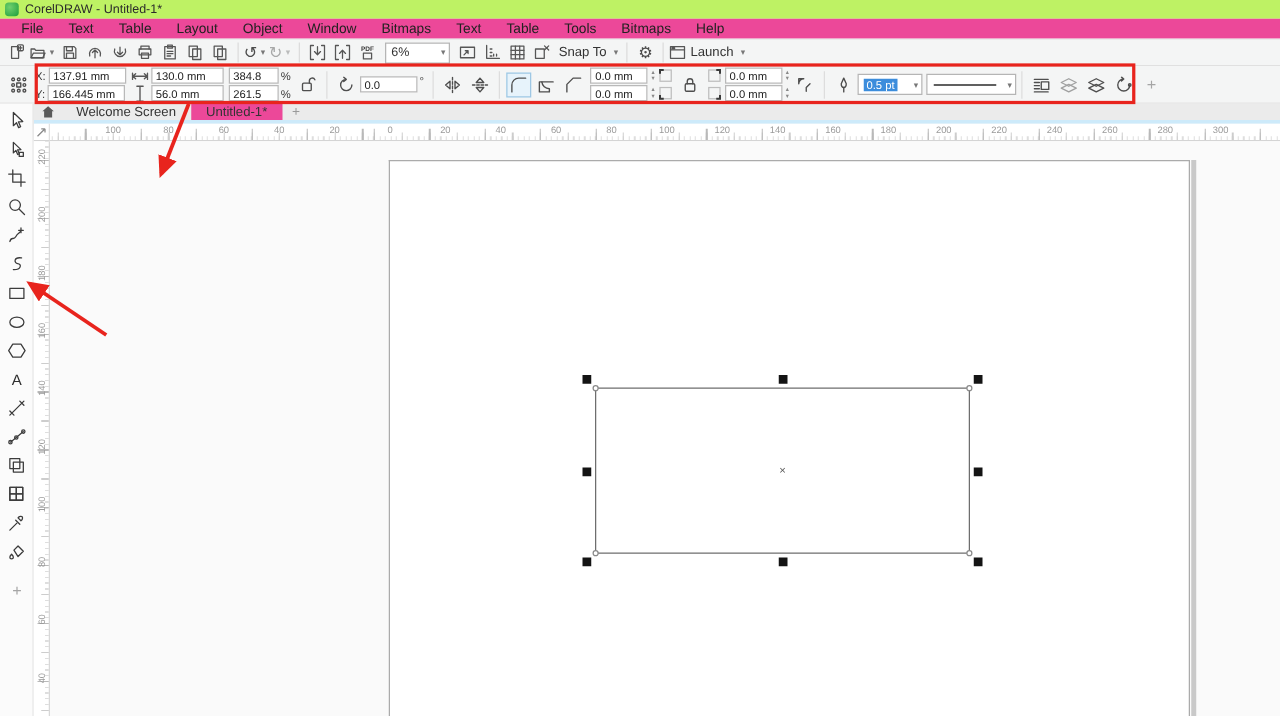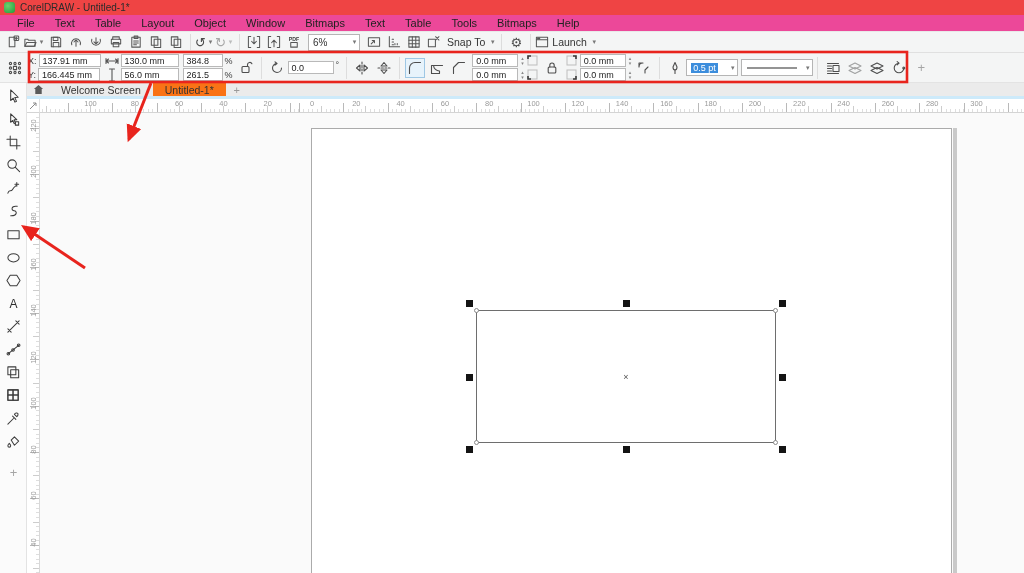--- a/index.html
+++ b/index.html
@@ -2,21 +2,21 @@
 <html><head>
 <meta charset="utf-8">
 <style>
   *{box-sizing:border-box;margin:0;padding:0}
   html,body{width:1024px;height:573px;overflow:hidden}
   body{font-family:"Liberation Sans","DejaVu Sans",sans-serif;background:#fff;position:relative;display:flex;flex-direction:column;color:#333}
   svg{display:block}
   .g svg{width:14px;height:14px}
   .g svg path,.g svg rect,.g svg ellipse,.g svg circle,.g svg line{fill:none;stroke:#565656;stroke-width:1.1;stroke-linecap:round;stroke-linejoin:round}
   
-  .titlebar{height:15px;background:#ef4444;display:flex;align-items:center;padding-left:4px;font-size:10px;color:#2b2b2b;flex:0 0 auto}
+  .titlebar{height:15px;background:#bef264;display:flex;align-items:center;padding-left:4px;font-size:10px;color:#2b2b2b;flex:0 0 auto}
   .logo{width:11px;height:11px;border-radius:3px;background:radial-gradient(circle at 35% 35%,#6fd06f,#1d9e3a);margin-right:5px}
   
   .menubar{height:16px;background:#ec4899;display:flex;align-items:center;font-size:11px;color:#222;padding-left:7px;flex:0 0 auto}
   .menu-item{padding:1px 10px 2px 10px;cursor:default}
   
   .stdbar{height:22px;background:#f4f5f5;border-top:1px solid #e9e9e9;border-bottom:1px solid #e0e0e0;display:flex;align-items:center;padding:0 3px;flex:0 0 auto}
   .tb{min-width:20px;height:19px;display:flex;align-items:center;justify-content:center;border-radius:2px}
   .tb.dis{opacity:.45}
   .dd{font-size:7px;color:#787878;width:9px;text-align:center}
   .tsep{width:1px;height:16px;background:#dcdcdc;margin:0 4px}
@@ -39,21 +39,21 @@
   .seltxt{background:#3c8ddc;color:#fff;padding:0 2px}
   
   .rightcol{flex:1;display:flex;flex-direction:column;min-width:0}
   .mainrow{flex:1;display:flex;min-height:0}
   .toolbox{width:27px;background:#fbfbfb;border-right:1px solid #e3e3e3;position:relative;flex:0 0 auto}
   .tool{position:absolute;left:4px;width:19px;height:19px;display:flex;align-items:center;justify-content:center}
   .tool svg{width:15px;height:15px}
   .tool svg path,.tool svg rect,.tool svg ellipse,.tool svg circle,.tool svg polygon{fill:none;stroke:#3c3c3c;stroke-width:1.1;stroke-linejoin:round;stroke-linecap:round}
   .tabbar{height:16px;background:#ebebeb;display:flex;align-items:stretch;font-size:10.5px;color:#333;border-bottom:3px solid #cdeafa;flex:0 0 auto}
   .tab{display:flex;align-items:center;padding:0 12px;cursor:default}
-  .tab.active{background:#f97316}
+  .tab.active{background:#ec4899}
   .homeic{width:22px;display:flex;align-items:center;justify-content:center}
   .newtab{width:22px;display:flex;align-items:center;justify-content:center;color:#9a9a9a;font-size:11px}
   
   .hrulrow{height:14px;display:flex;flex:0 0 auto}
   .rulcorner{width:13px;border-right:1px solid #e0e0e0;border-bottom:1px solid #d4d4d4;background:#fff;display:flex;align-items:center;justify-content:center}
   .hruler{flex:1;position:relative;background:#fff;border-bottom:1px solid #d4d4d4;
     background-image:
       repeating-linear-gradient(to right,#b9b9b9 0 1px,transparent 1px 44.3px),
       repeating-linear-gradient(to right,#cdcdcd 0 1px,transparent 1px 22.15px),
       repeating-linear-gradient(to right,#dedede 0 1px,transparent 1px 4.43px);

